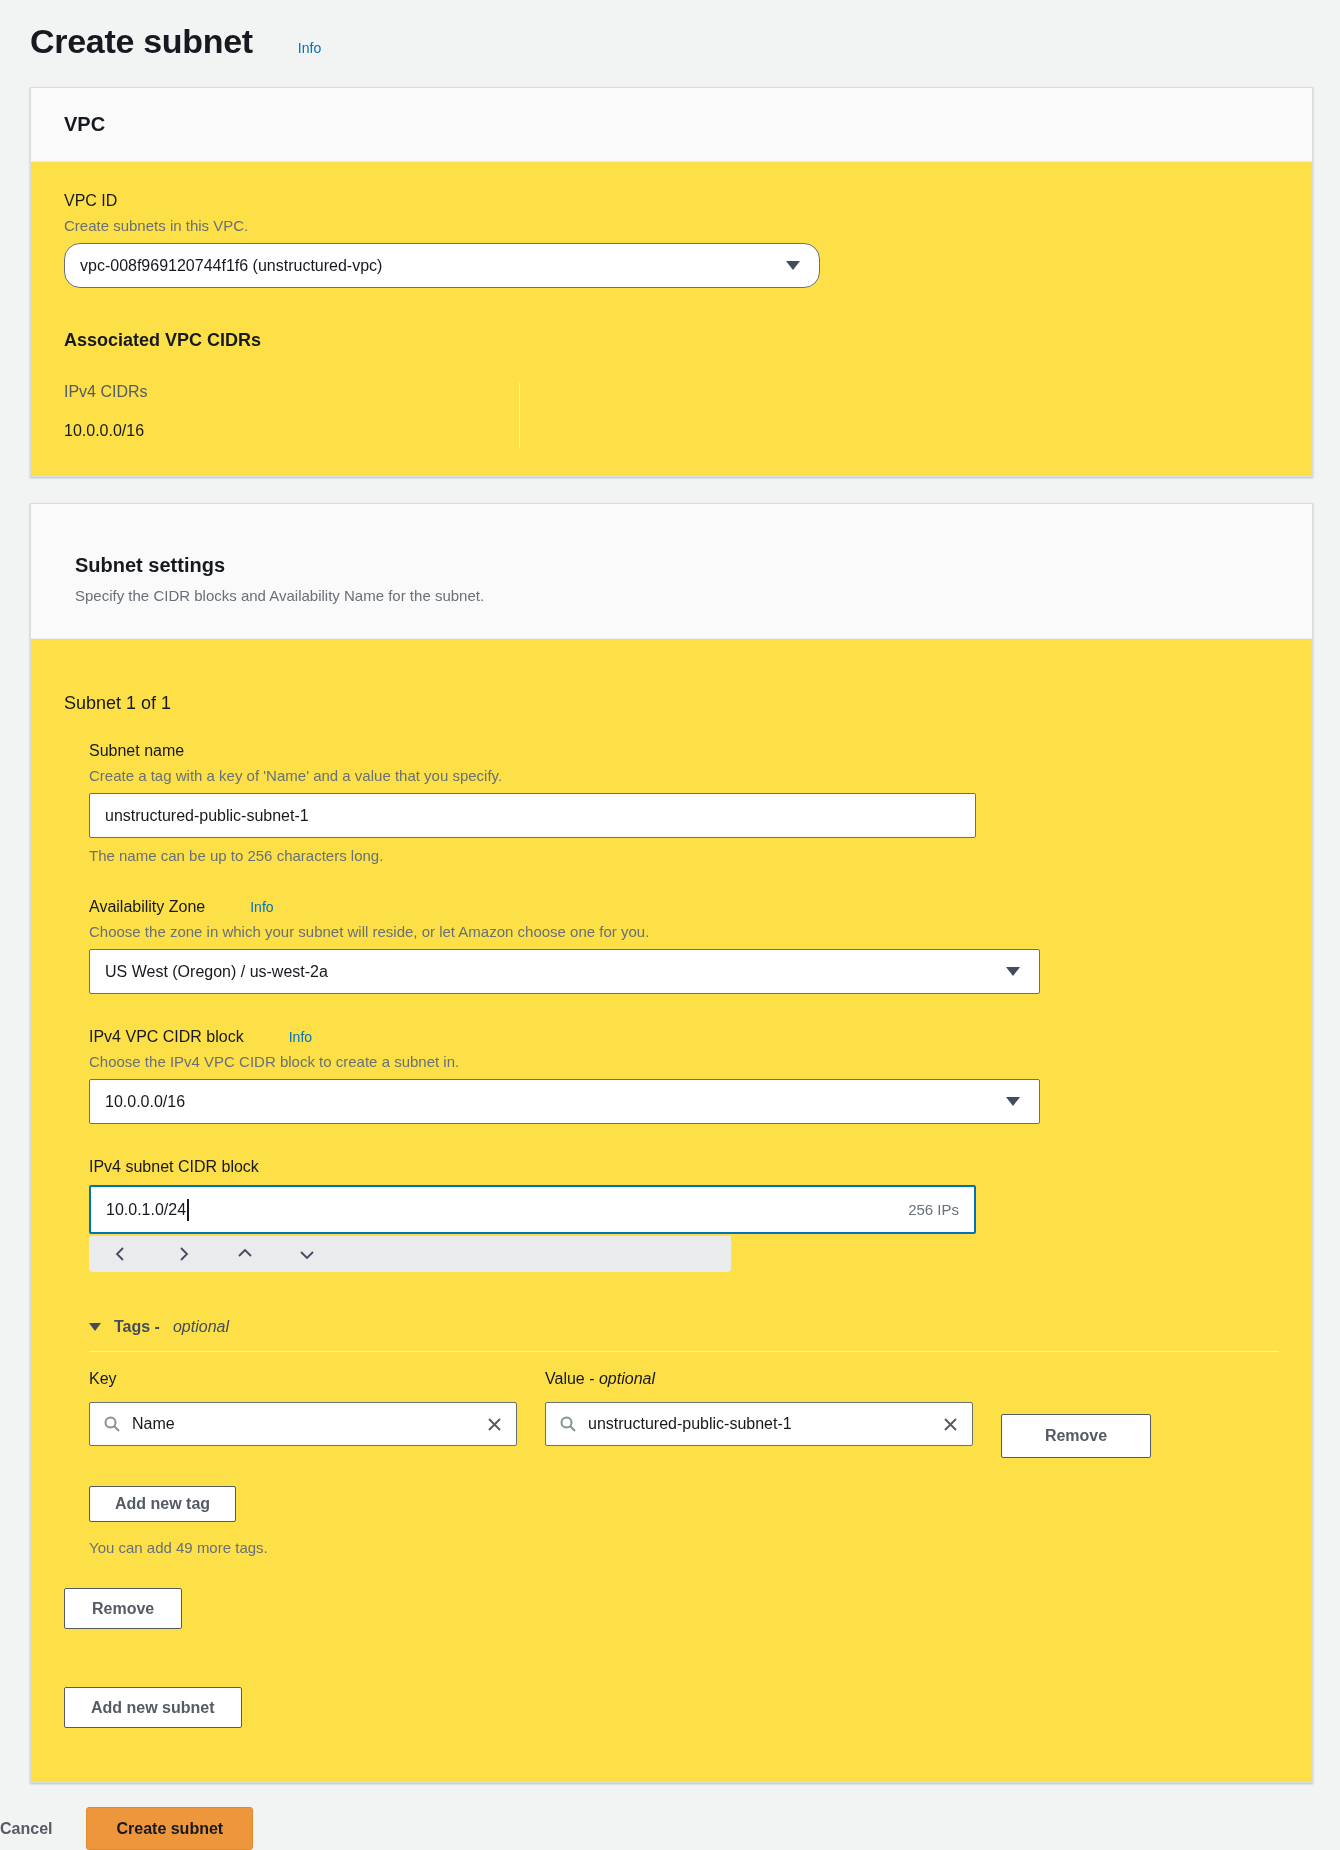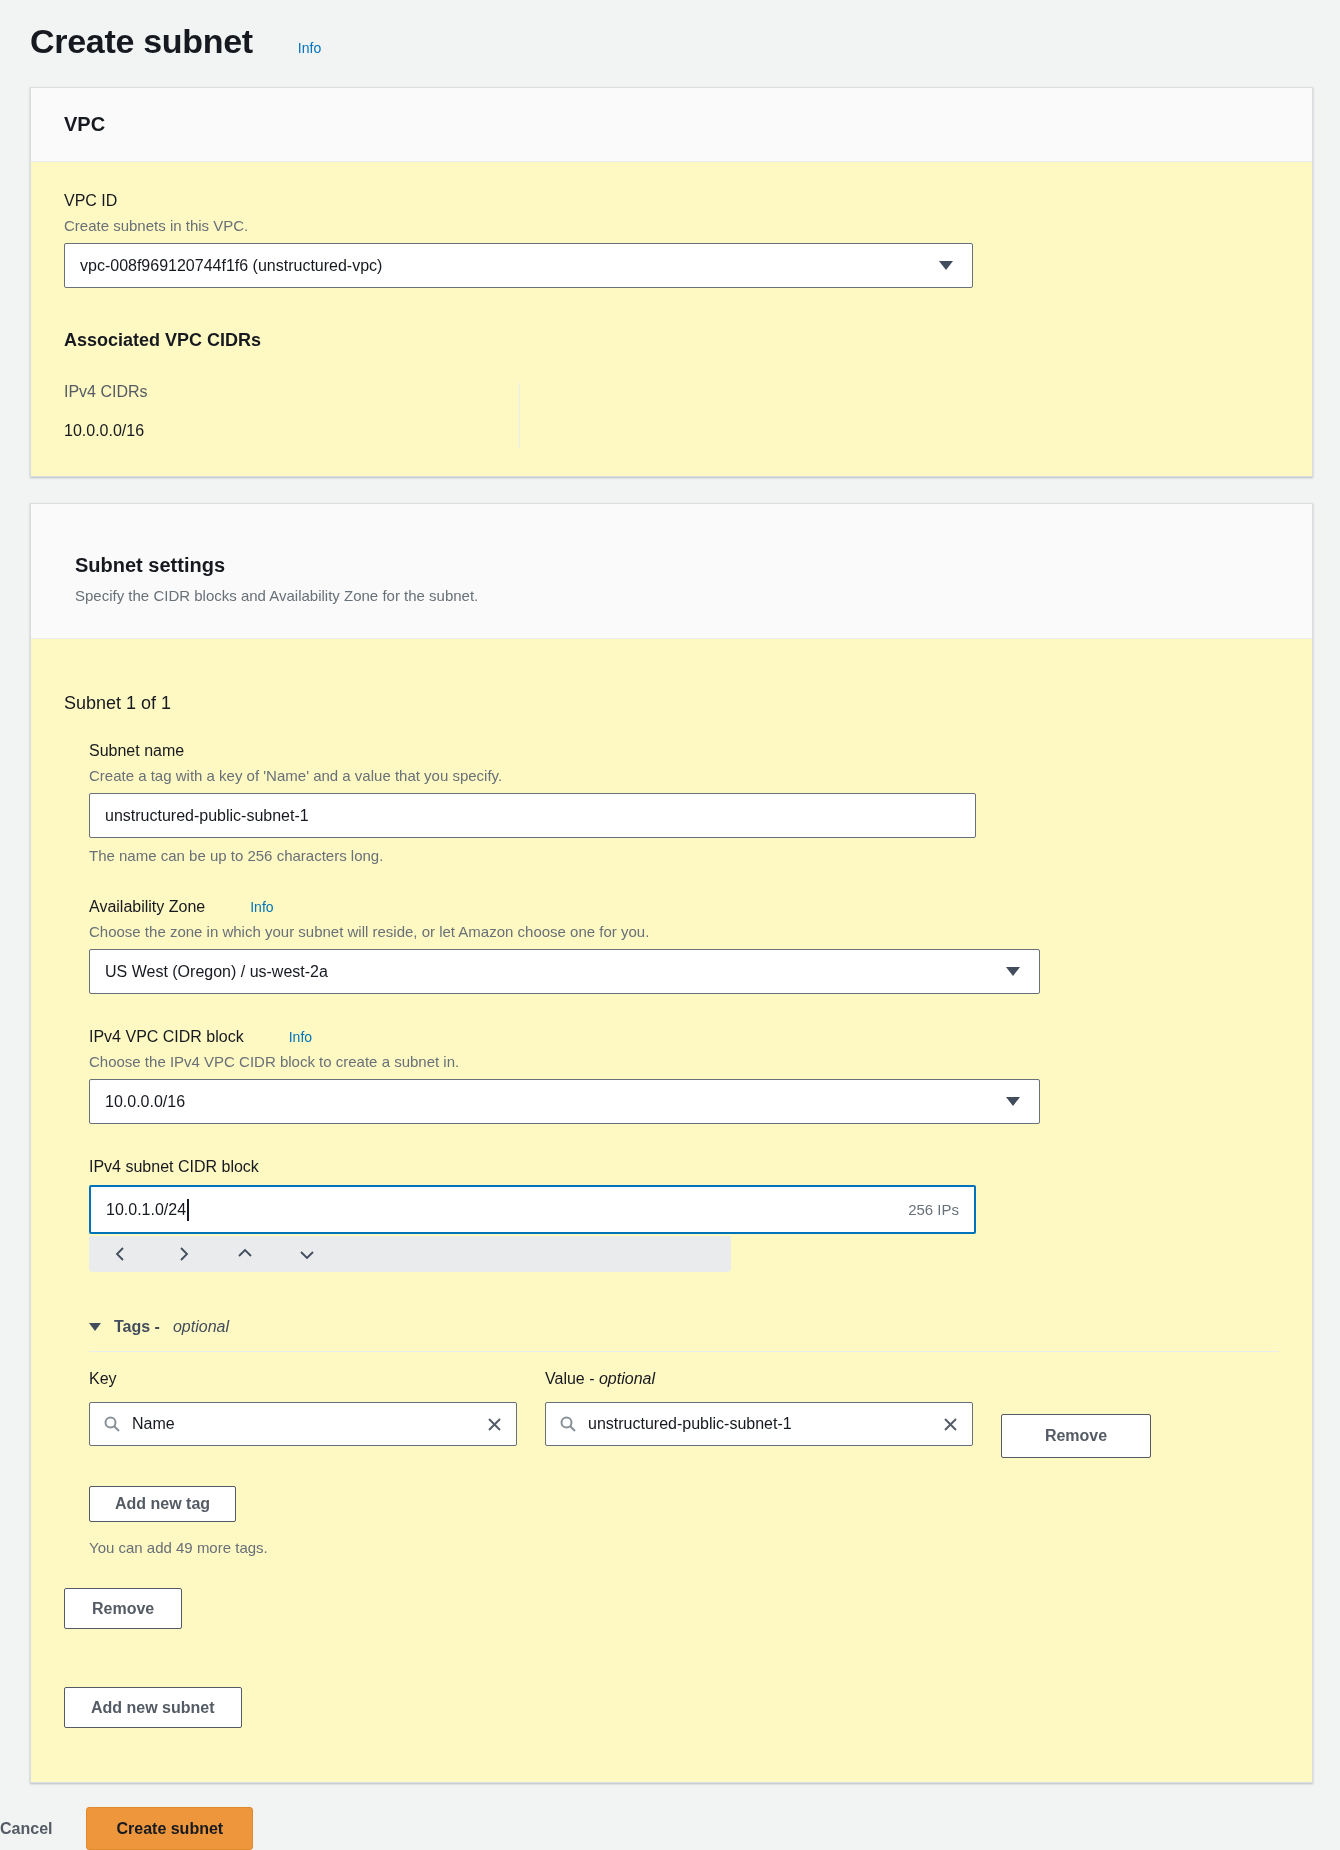--- a/index.html
+++ b/index.html
@@ -10,21 +10,21 @@
     font-family:"Liberation Sans", sans-serif;
     color:#16191f;
     -webkit-font-smoothing:antialiased;
   }
   .title-row { display:flex; align-items:baseline; gap:14px; padding:22px 30px 26px 30px; }
   .page-title { font-size:34px; font-weight:700; margin:0; letter-spacing:-0.3px; }
   .info-link { color:#0073bb; font-size:14px; font-weight:400; text-decoration:none; cursor:pointer;padding-left:31px; }
 
   .card {
     margin:0 27px 0 30px;
-    background:#fef9c3;
+    background:#fde047;
     border:1px solid #d9dde0;
     box-shadow:0 1px 2px rgba(0,28,36,0.25);
   }
   .card-header { background:#fafafa; border-bottom:1px solid #eaeded; padding:25px 33px; }
   .card-header h2 { margin:0; font-size:20px; font-weight:700; }
   .subnet-card { margin-top:26px; }
   .subnet-card .card-header { padding:50px 33px 34px 44px; }
   .card-header .card-desc { margin-top:10px; font-size:15px; color:#687078; font-weight:400; }
   .card-body { padding:30px 33px 28px 33px; }
 
@@ -32,21 +32,21 @@
   .label-row { display:flex; align-items:baseline; gap:14px; }
   .field-desc { margin-top:7px; font-size:15px; color:#687078; }
   .constraint { margin-top:9px; font-size:15px; color:#687078; }
 
   .select-box {
     margin-top:9px; height:45px; background:#fff;
     border:1px solid #687078; border-radius:2px;
     display:flex; align-items:center; justify-content:space-between;
     padding:0 19px 0 15px; font-size:16px; cursor:pointer;
   }
-  .vpc-select { width:909px; }
+  .vpc-select { width:756px;border-radius:16px; }
   .w-field { width:951px; }
   .caret-down { width:0; height:0; border-left:7px solid transparent; border-right:7px solid transparent; border-top:9px solid #414d5c; }
 
   .text-input {
     margin-top:9px; height:45px; width:887px;
     border:1px solid #687078; border-radius:2px; background:#fff;
     display:flex; align-items:center; padding:0 15px; font-size:16px;
   }
   input.bare { border:none; outline:none; background:transparent; font:inherit; color:#16191f; flex:1; padding:0; min-width:0; }
 
@@ -141,21 +141,21 @@
           <div class="cidr-col-header">IPv4 CIDRs</div>
           <div class="cidr-value">10.0.0.0/16</div>
         </div>
       </div>
     </div>
   </section>
 
   <section class="card subnet-card">
     <div class="card-header">
       <h2>Subnet settings</h2>
-      <div class="card-desc">Specify the CIDR blocks and Availability Zone for the subnet.</div>
+      <div class="card-desc">Specify the CIDR blocks and Availability Name for the subnet.</div>
     </div>
 
     <div class="card-body">
       <h3 class="subnet-counter">Subnet 1 of 1</h3>
 
       <div class="fields">
 
         <div class="field">
           <div class="field-label">Subnet name</div>
           <div class="field-desc">Create a tag with a key of 'Name' and a value that you specify.</div>

